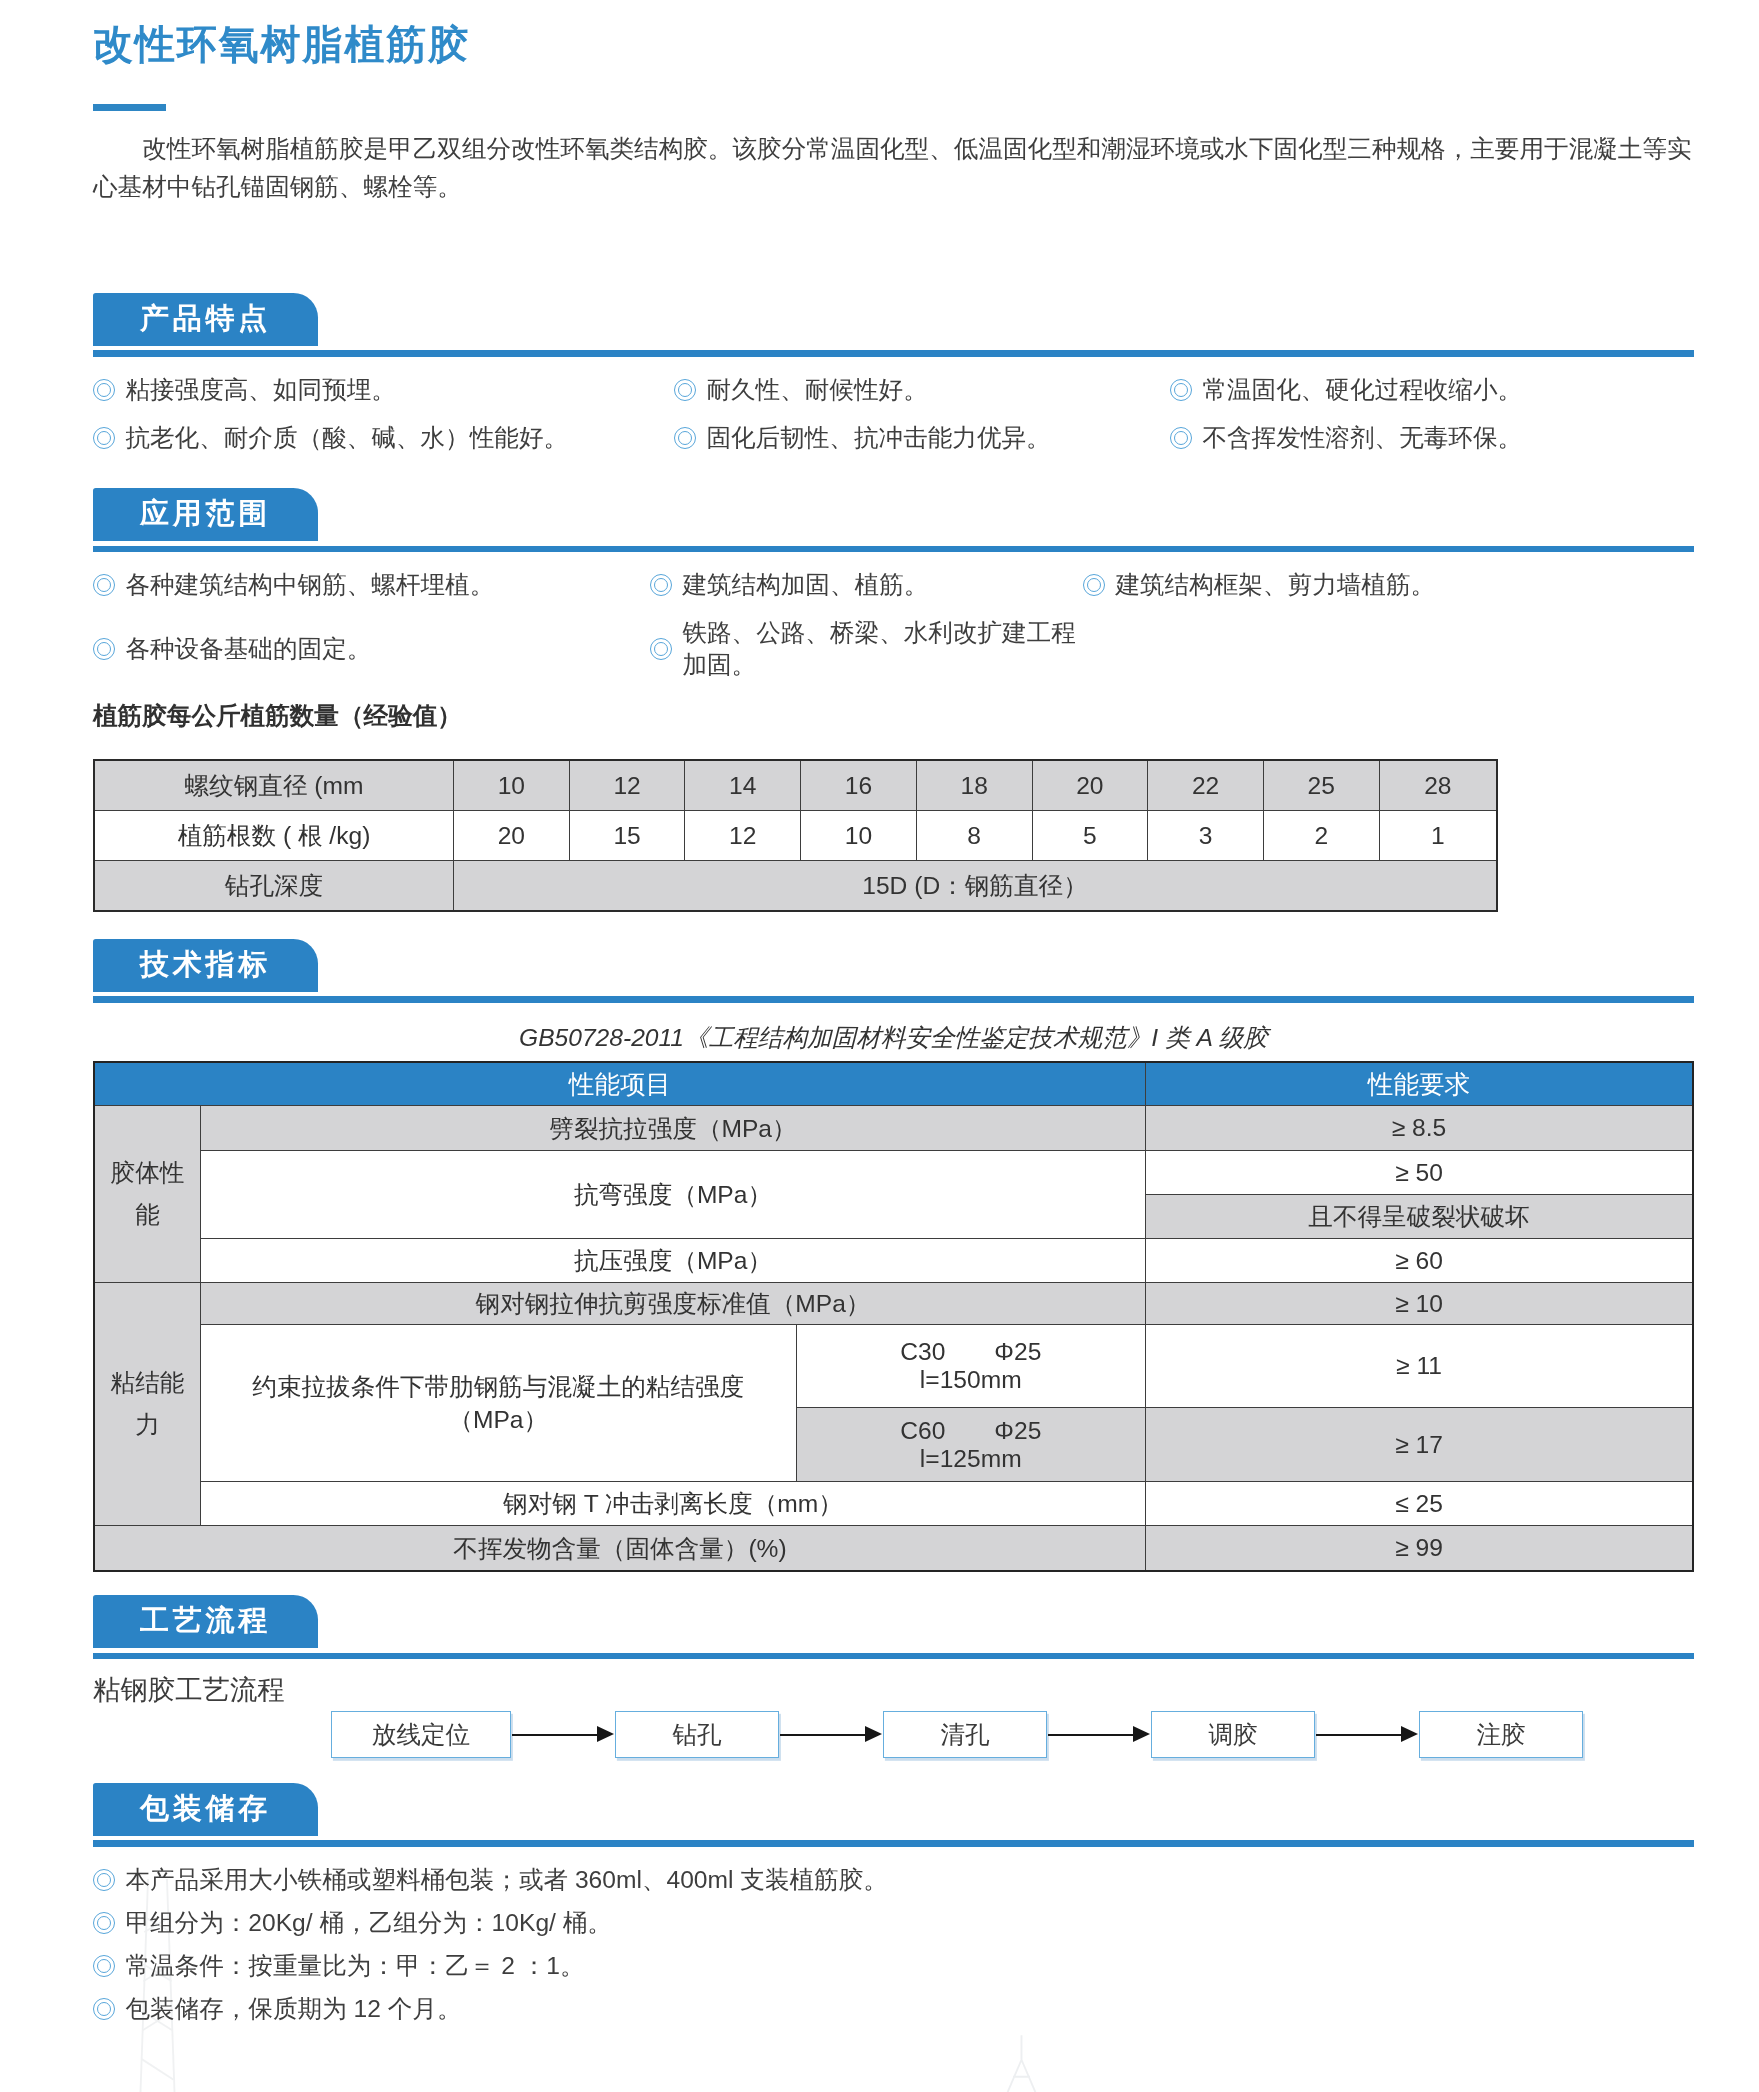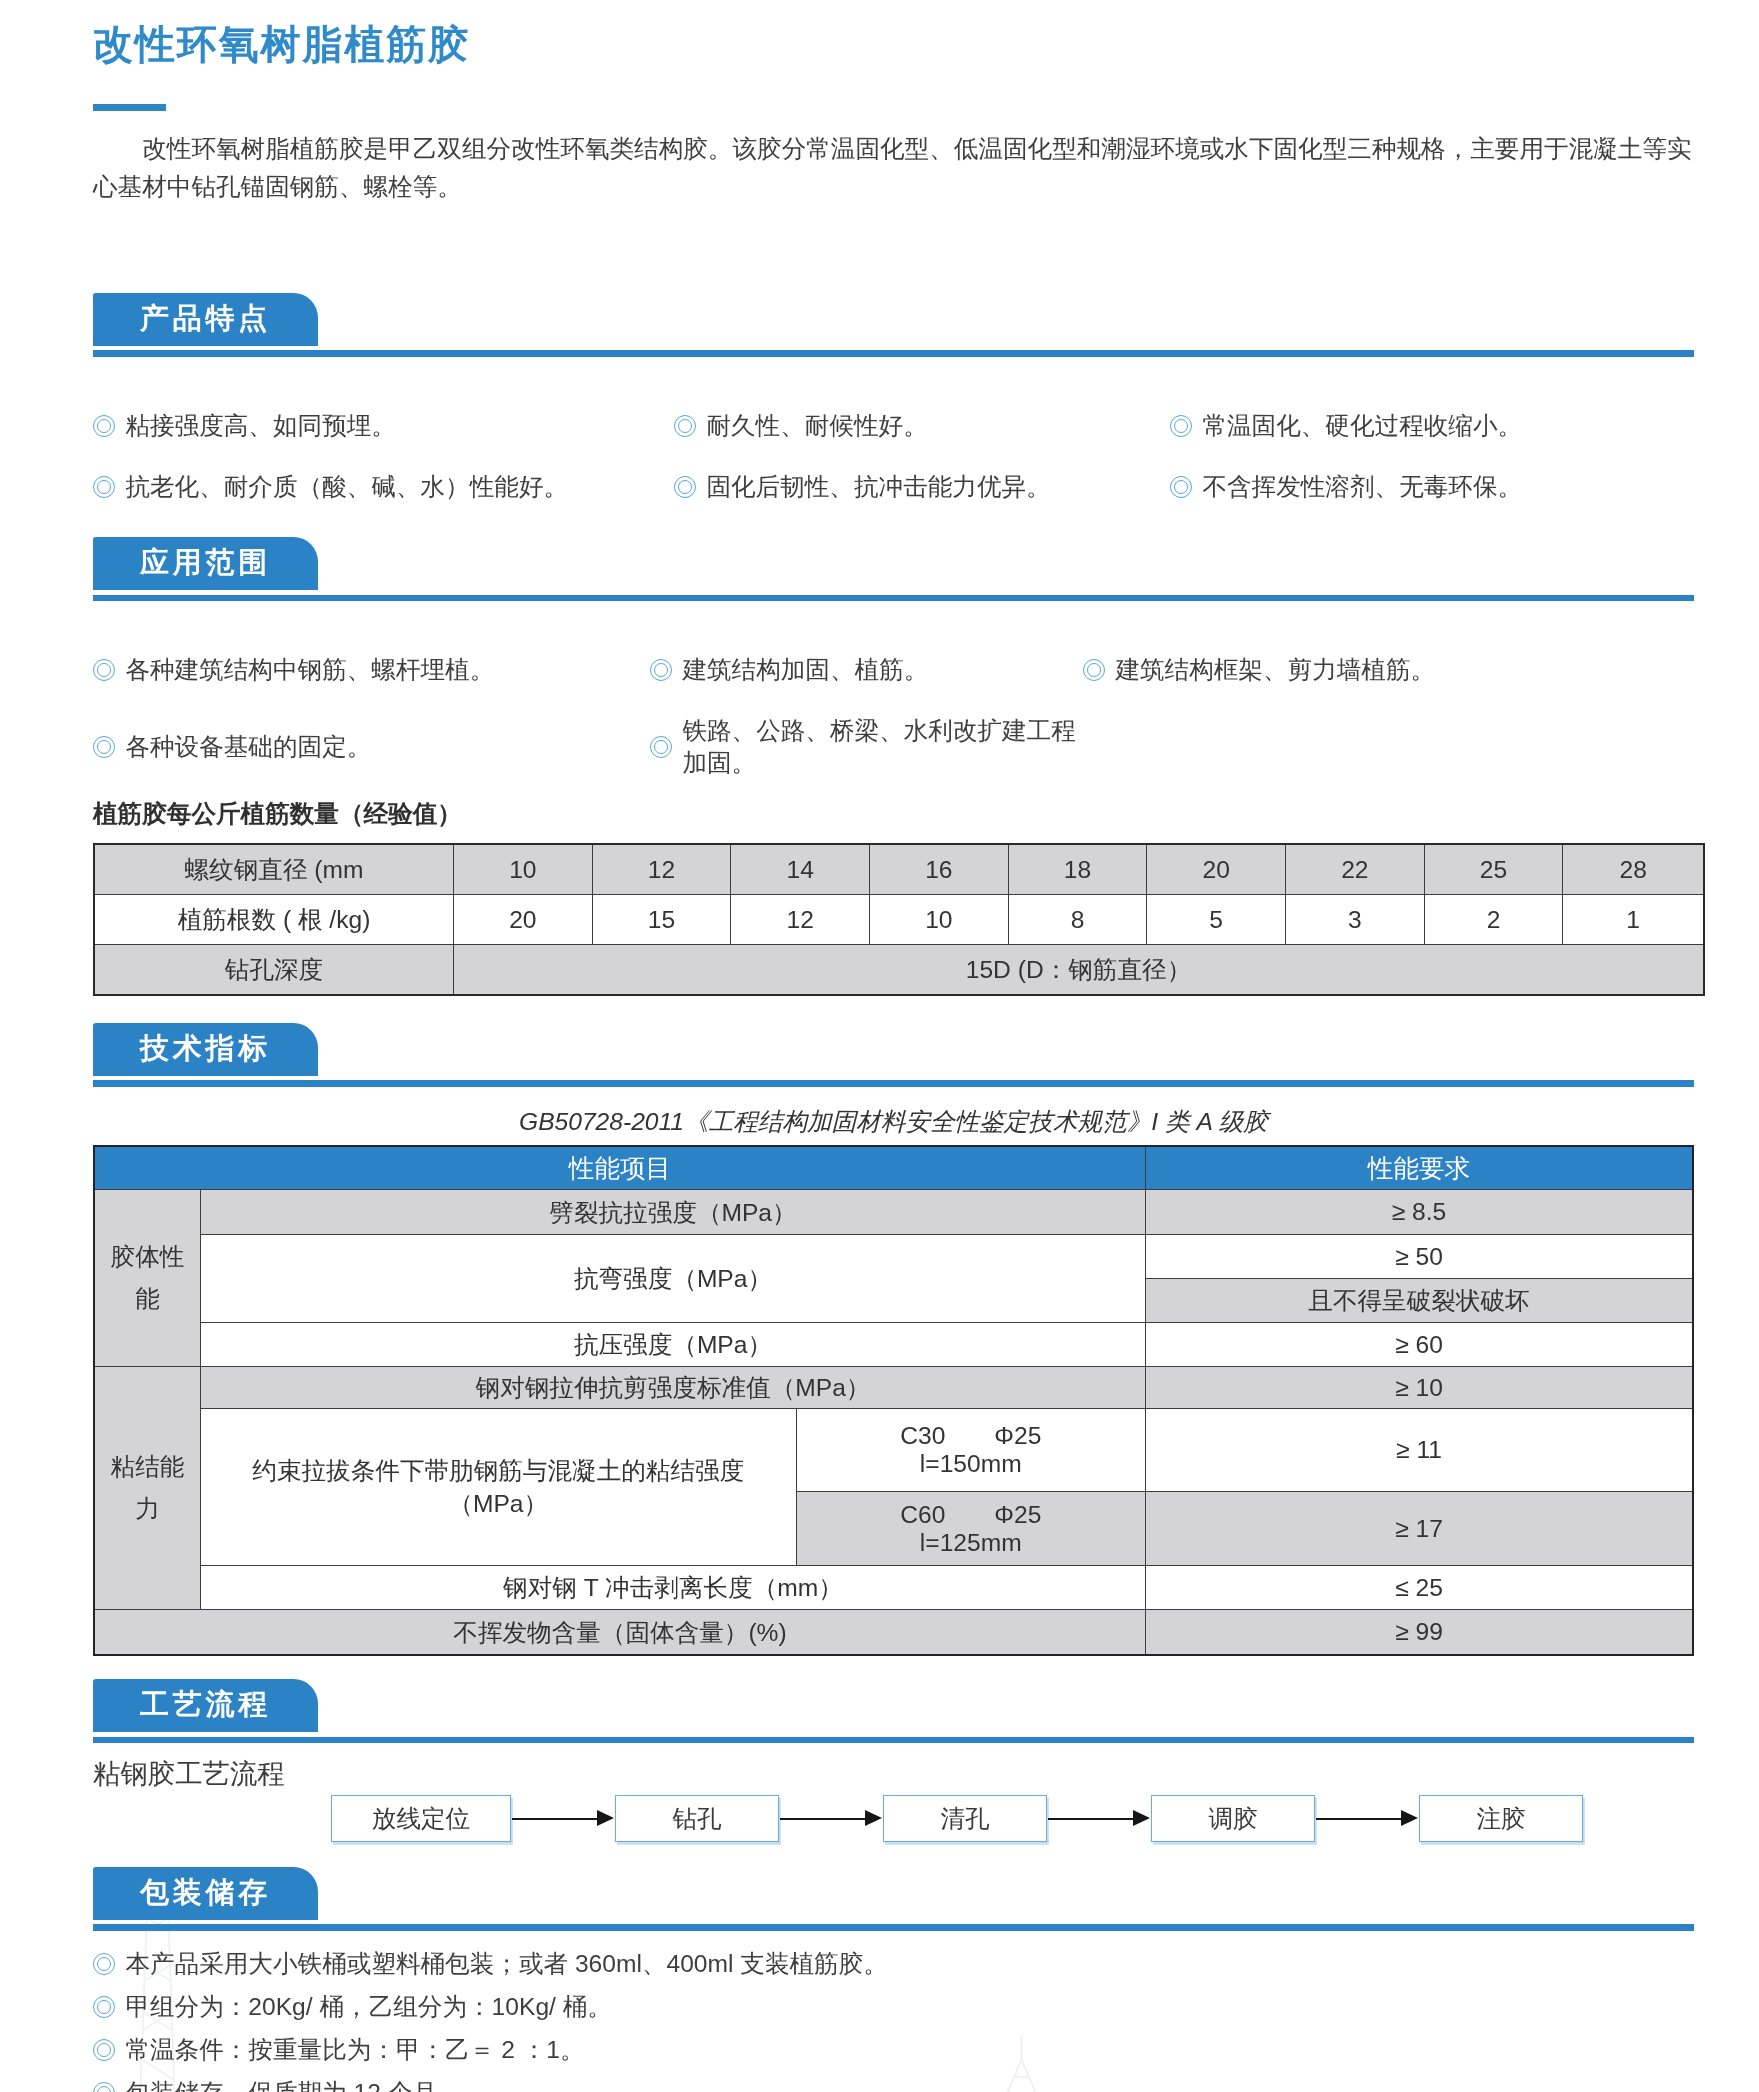--- a/index.html
+++ b/index.html
@@ -26,31 +26,31 @@
     color:#fff;font-size:29px;font-weight:bold;letter-spacing:3.8px;
   }
   .sec-rule{height:6.6px;background:#2b83c5;margin-top:4.7px;}
   .mt-features{margin-top:87px;}
   .mt-apps{margin-top:34px;}
   .mt-tech{margin-top:26.5px;}
   .mt-process{margin-top:23px;}
   .mt-pack{margin-top:24.6px;}
 
   
-  .bullet-grid{display:grid;padding-top:17px;row-gap:29px;font-size:24.6px;line-height:32px;color:#3e3e3e;margin-top:36px;}
+  .bullet-grid{display:grid;padding-top:17px;row-gap:16px;font-size:24.6px;line-height:32px;color:#3e3e3e;}
   .grid-features{grid-template-columns:581px 496px 1fr;}
   .grid-apps{grid-template-columns:557px 433px 1fr;}
   .bullet-item{display:flex;align-items:center;}
   .bullseye{flex:none;width:20px;height:20px;border:1.9px solid #58a6da;border-radius:50%;position:relative;margin-right:10.4px;}
   .bullseye::after{content:"";position:absolute;inset:2.8px;border:1.9px solid #58a6da;border-radius:50%;}
 
   
   .dosage-caption{margin-top:21px;font-size:24.6px;line-height:28px;font-weight:bold;color:#303030;}
   table{border-collapse:collapse;}
-  .dosage-table{width:1612px;margin-top:15px;border:2.8px solid #2a2a2a;font-size:24.6px;color:#333;}
+  .dosage-table{width:1405px;margin-top:29px;border:2.8px solid #2a2a2a;font-size:24.6px;color:#333;}
   .dosage-table td{border:1.9px solid #3d3d3d;text-align:center;height:49px;padding:0;}
   .dosage-table .lab{width:358px;}
   .g{background:#d4d4d6;}
   .w{background:#ffffff;}
 
   
   .standard-line{margin-top:21px;text-align:center;font-size:24.6px;line-height:28px;color:#333;font-style:italic;}
   .tech-table{width:1601px;margin-top:9.5px;border:2.8px solid #242424;font-size:24.6px;color:#333;}
   .tech-table th,.tech-table td{border:1.9px solid #3d3d3d;text-align:center;padding:0 7.6px;font-weight:normal;}
   .tech-table thead th{background:#2b83c5;color:#ffffff;font-size:25.6px;height:42px;}

